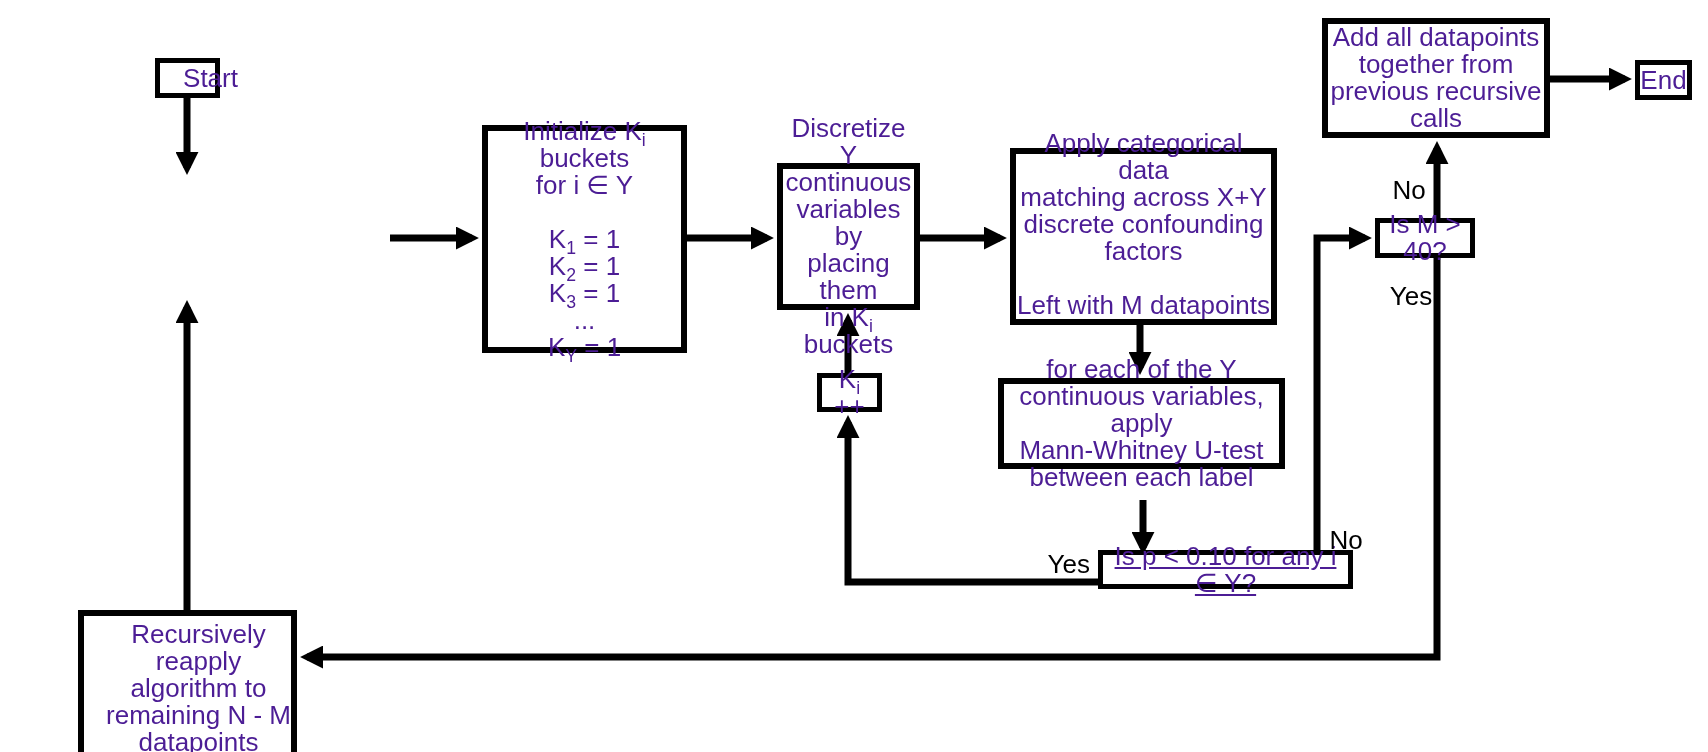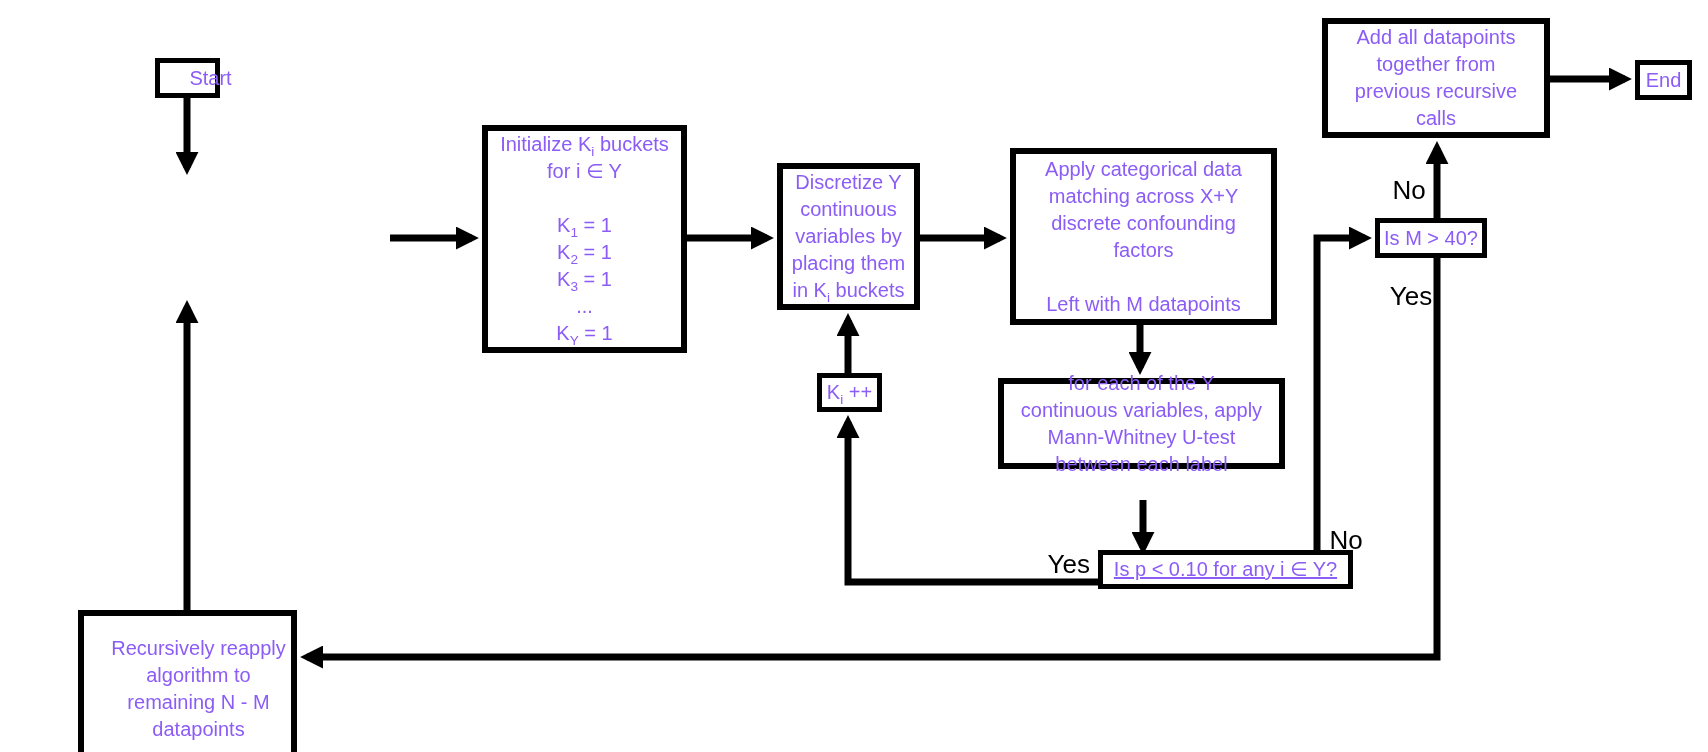--- a/index.html
+++ b/index.html
@@ -29,46 +29,46 @@
   }
   .node {
     position: absolute;
     box-sizing: border-box;
     background: #ffffff;
     border: 6px solid #000000;
     display: flex;
     align-items: center;
     justify-content: center;
     text-align: center;
-    font-size: 20px;
+    font-size: 26px;
     line-height: 27px;
-    color: #8b5cf6;
+    color: #4c1d95;
   }
   .node sub {
     font-size: 0.68em;
     line-height: 0;
   }
   .edge-label {
     position: absolute;
     font-size: 26px;
     line-height: 24px;
     color: #000000;
     text-align: center;
     white-space: nowrap;
   }
   
   .n-start       { left: 155px;  top: 58px;  width: 65px;  height: 40px;  border-width: 5px; padding-left: 46px; }
   .n-dataset     { left: 18px;   top: 178px; width: 372px; height: 119px; }
   .n-initialize  { left: 482px;  top: 125px; width: 205px; height: 228px; }
   .n-discretize  { left: 777px;  top: 163px; width: 143px; height: 147px; }
-  .n-apply       { left: 1010px; top: 148px; width: 267px; height: 177px; }
+  .n-apply       { left: 1010px; top: 148px; width: 267px; height: 177px; align-items: flex-end; }
   .n-ki          { left: 817px;  top: 373px; width: 65px;  height: 39px;  border-width: 5px; }
   .n-mw          { left: 998px;  top: 378px; width: 287px; height: 91px; }
   .n-ptest       { left: 1098px; top: 550px; width: 255px; height: 39px;  border-width: 5px; text-decoration: underline; }
-  .n-mtest       { left: 1375px; top: 218px; width: 112px; height: 40px;  border-width: 5px; text-align: right; }
+  .n-mtest       { left: 1375px; top: 218px; width: 100px; height: 40px;  border-width: 5px; }
   .n-add         { left: 1322px; top: 18px;  width: 228px; height: 120px; }
   .n-end         { left: 1635px; top: 60px;  width: 57px;  height: 40px;  border-width: 5px; }
   .n-recurse     { left: 78px;   top: 610px; width: 219px; height: 157px; padding-left: 22px; }
   
   .l-p-yes { left: 1020px; top: 552px; width: 70px; text-align: right; }
   .l-p-no  { left: 1326px; top: 528px; width: 40px; }
   .l-m-no  { left: 1387px; top: 178px; width: 44px; }
   .l-m-yes { left: 1386px; top: 284px; width: 50px; }
 </style>
 </head>

